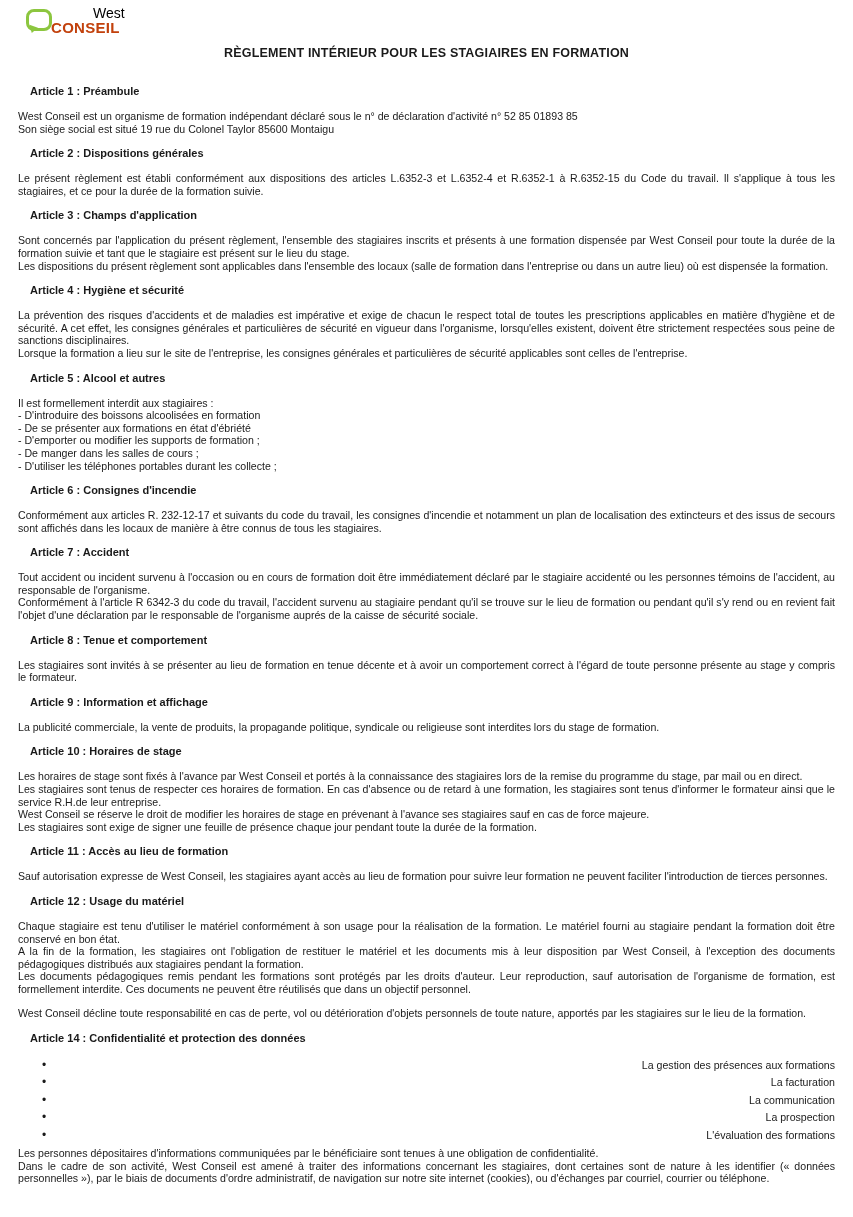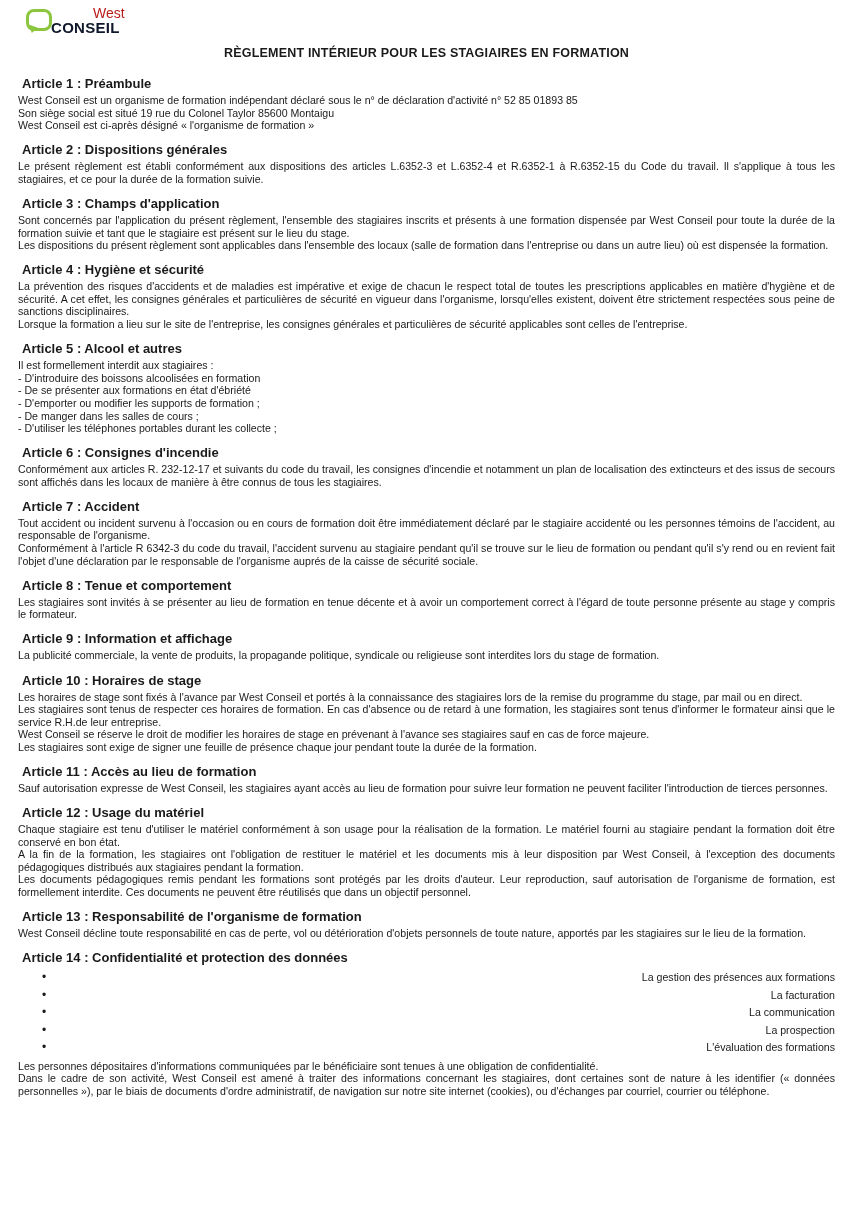--- a/index.html
+++ b/index.html
@@ -1,25 +1,25 @@
 <!DOCTYPE html>
 <html><head>
 <meta charset="utf-8">
 <style>
   html, body { margin:0; padding:0; background:#ffffff; }
   body { width:853px; height:1217px; position:relative; overflow:hidden; font-family:"Liberation Sans", sans-serif; color:#1a1a1a; }
   .logo { position:absolute; left:26px; top:6px; width:110px; height:34px; }
   .logo .bubble { position:absolute; left:0; top:3px; width:20px; height:16px; border:3px solid #8cc63f; border-radius:8px; }
   .logo .tail { position:absolute; left:2px; top:20px; width:0; height:0; border-left:5px solid transparent; border-right:4px solid transparent; border-top:7px solid #8cc63f; transform:rotate(20deg); }
-  .logo .west { position:absolute; left:25px; top:0px; font-size:14px; color:#b91c1c; line-height:14px;padding-left:42px; }
-  .logo .conseil { position:absolute; left:25px; top:14px; font-size:15px; font-weight:bold; color:#0f172a; line-height:16px; letter-spacing:0.3px; }
+  .logo .west { position:absolute; left:25px; top:0px; font-size:14px; color:#000000; line-height:14px;padding-left:42px; }
+  .logo .conseil { position:absolute; left:25px; top:14px; font-size:15px; font-weight:bold; color:#c2410c; line-height:16px; letter-spacing:0.3px; }
   .title { position:absolute; left:0; width:853px; top:46px; text-align:center; font-weight:bold; font-size:12.5px; letter-spacing:0.2px; }
   .content { position:absolute; left:18px; top:73px; width:817px; font-size:10.6px; line-height:12.6px; }
   .article { margin-bottom:11.5px; }
-  .article h2 { margin:4px; font-size:13px; font-weight:bold; line-height:13px; }
+  .article h2 { margin:12px; font-size:11px; font-weight:bold; line-height:13px; }
   .article p { margin:0; text-align:justify; }
   .dash { margin:0; }
   ul.bullets { margin:5px 0 3px 0; padding:0; list-style:none; }
   ul.bullets li { position:relative; padding-left:52px; line-height:17.5px;text-align:right; }
   ul.bullets li::before { content:"\2022"; position:absolute; left:24px; top:0; font-size:12px; }
 </style>
 </head>
 <body>
 
 <div class="logo">
@@ -30,21 +30,20 @@
 </div>
 
 <div class="title">RÈGLEMENT INTÉRIEUR POUR LES STAGIAIRES EN FORMATION</div>
 
 <div class="content">
 
   <div class="article">
     <h2>Article 1 : Préambule</h2>
     <p>West Conseil est un organisme de formation indépendant déclaré sous le n° de déclaration d'activité n° 52 85 01893 85</p>
     <p>Son siège social est situé 19 rue du Colonel Taylor 85600 Montaigu</p>
-    <p>West Conseil est ci-après désigné « l'organisme de formation »</p>
   </div>
 
   <div class="article">
     <h2>Article 2 : Dispositions générales</h2>
     <p>Le présent règlement est établi conformément aux dispositions des articles L.6352-3 et L.6352-4 et R.6352-1 à R.6352-15 du Code du travail. Il s'applique à tous les stagiaires, et ce pour la durée de la formation suivie.</p>
   </div>
 
   <div class="article">
     <h2>Article 3 : Champs d'application</h2>
     <p>Sont concernés par l'application du présent règlement, l'ensemble des stagiaires inscrits et présents à une formation dispensée par West Conseil pour toute la durée de la formation suivie et tant que le stagiaire est présent sur le lieu du stage.</p>
@@ -102,21 +101,20 @@
   </div>
 
   <div class="article">
     <h2>Article 12 : Usage du matériel</h2>
     <p>Chaque stagiaire est tenu d'utiliser le matériel conformément à son usage pour la réalisation de la formation. Le matériel fourni au stagiaire pendant la formation doit être conservé en bon état.</p>
     <p>A la fin de la formation, les stagiaires ont l'obligation de restituer le matériel et les documents mis à leur disposition par West Conseil, à l'exception des documents pédagogiques distribués aux stagiaires pendant la formation.</p>
     <p>Les documents pédagogiques remis pendant les formations sont protégés par les droits d'auteur. Leur reproduction, sauf autorisation de l'organisme de formation, est formellement interdite. Ces documents ne peuvent être réutilisés que dans un objectif personnel.</p>
   </div>
 
   <div class="article">
-    <h2>Article 13 : Responsabilité de l'organisme de formation</h2>
     <p>West Conseil décline toute responsabilité en cas de perte, vol ou détérioration d'objets personnels de toute nature, apportés par les stagiaires sur le lieu de la formation.</p>
   </div>
 
   <div class="article">
     <h2>Article 14 : Confidentialité et protection des données</h2>
     <ul class="bullets">
       <li>La gestion des présences aux formations</li>
       <li>La facturation</li>
       <li>La communication</li>
       <li>La prospection</li>

